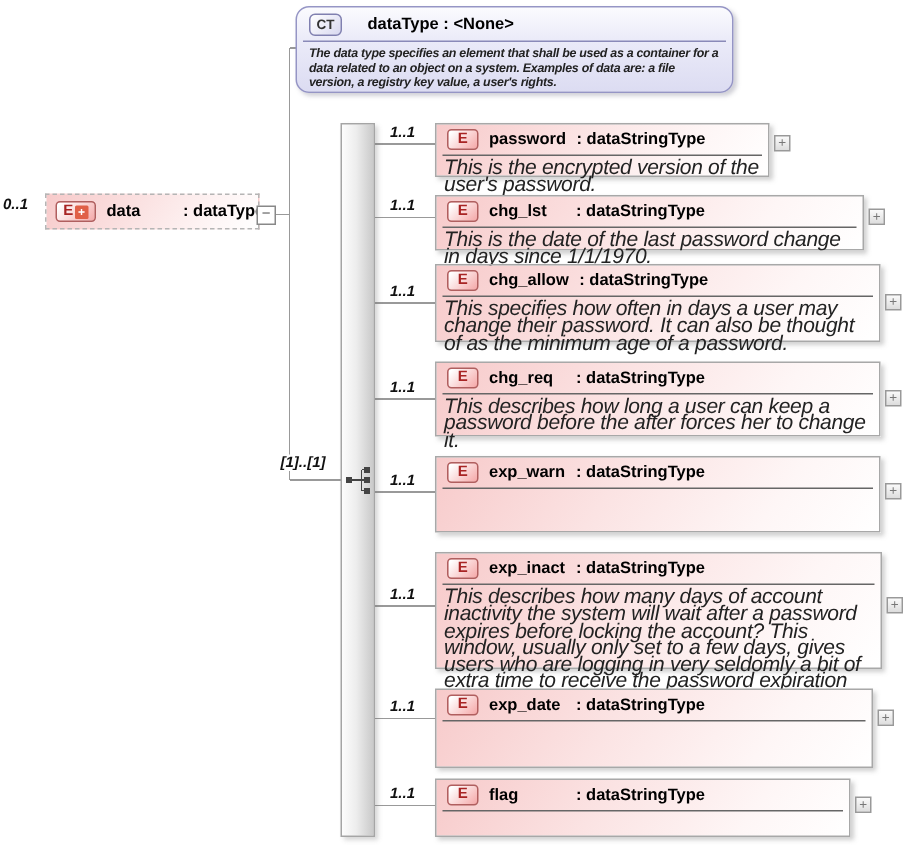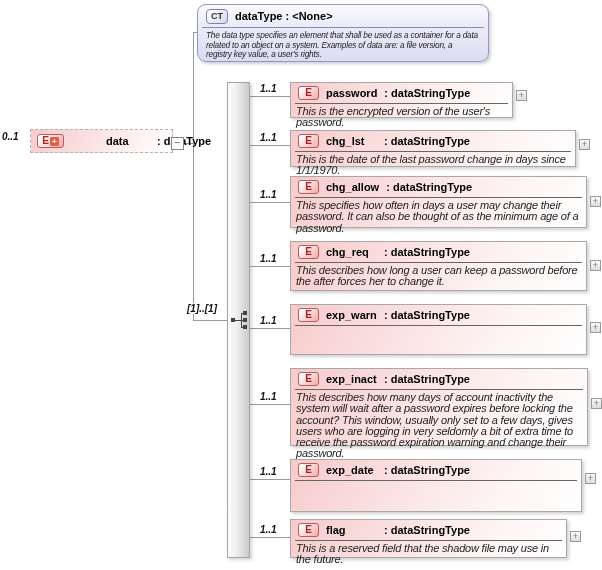--- a/index.html
+++ b/index.html
@@ -5,39 +5,39 @@
   html,body{margin:0;padding:0;background:#fff;}
   #canvas{position:relative;width:602px;height:570px;background:#fff;
           font-family:"Liberation Sans",sans-serif;overflow:hidden;}
   #wires{position:absolute;left:0;top:0;z-index:0;}
 
   
   .ctbox{position:absolute;left:197px;top:4px;width:292px;height:58px;box-sizing:border-box;
          border:1px solid #9595c5;border-radius:9px;
          background:linear-gradient(180deg,#fbfbfe 0%,#ececf9 35%,#dcdcf2 100%);
          box-shadow:2px 2px 3px rgba(120,120,140,.35);z-index:2;}
-  .cttitle{display:flex;align-items:center;gap:7px;height:22px;margin:0 4px;padding:0 4px;
+  .cttitle{display:flex;align-items:center;gap:17px;height:22px;margin:0 4px;padding:0 4px;
            border-bottom:1px solid #8a8ab8;text-align:right;}
   .cticon{width:20px;height:13px;border:1px solid #8080b0;border-radius:4px;flex:0 0 auto;
           background:linear-gradient(135deg,#ffffff 0%,#d8d8f0 100%);
           color:#333;font-size:9px;font-weight:bold;display:flex;align-items:center;justify-content:center;line-height:1;}
   .cttext{font-size:11px;font-weight:bold;color:#000;white-space:pre;}
-  .ctdesc{font-style:italic;font-size:8.3px;line-height:9.5px;letter-spacing:-0.2px;color:#222;padding:3px 8px 0 8px;}
+  .ctdesc{font-style:italic;font-size:8.3px;line-height:9.5px;letter-spacing:-0.2px;color:#222;padding:3px 8px 0 8px;font-weight:bold;}
 
   
   .databox{position:absolute;left:30px;top:129px;width:143px;height:24px;box-sizing:border-box;
            border:1px dashed #b5b5b5;display:flex;align-items:center;gap:7px;padding:0 6px;
            background:linear-gradient(125deg,#f7caca 0%,#fbe3e3 45%,#fef6f6 80%,#fff 100%);z-index:2;}
   .dicon{width:27px;height:14px;border:1px solid #b05f5f;border-radius:3px;flex:0 0 auto;box-sizing:border-box;
          background:linear-gradient(135deg,#ffffff 10%,#f5a8a8 100%);
          display:flex;align-items:center;justify-content:center;gap:1px;line-height:1;}
   .dicon .eletter{color:#a82424;font-size:10px;font-weight:bold;}
   .dplus{width:9px;height:9px;background:#e06048;color:#fff;font-size:8px;line-height:9px;
          text-align:center;font-weight:bold;border-radius:1px;}
-  .dname{font-weight:bold;font-size:11px;min-width:44px;white-space:pre;margin-left:35px;}
+  .dname{font-weight:bold;font-size:11px;min-width:44px;white-space:pre;}
   .dtype{font-weight:bold;font-size:11px;white-space:pre;}
   .collapser{position:absolute;left:171px;top:137px;width:13px;height:13px;box-sizing:border-box;
              border:1px solid #888;background:#fff;color:#555;font-size:10px;line-height:10px;
              text-align:center;z-index:3;cursor:pointer;}
 
   
   .seqbar{position:absolute;left:227px;top:82px;width:23px;height:476px;box-sizing:border-box;
           border:1px solid #a5a5a5;z-index:1;
           background:linear-gradient(90deg,#fdfdfd 0%,#ededed 45%,#c9c9c9 100%);
           box-shadow:2px 2px 3px rgba(120,120,120,.3);}
@@ -53,21 +53,21 @@
   .ebox{position:absolute;left:290px;box-sizing:border-box;border:1px solid #a8a8a8;z-index:2;
         background:linear-gradient(125deg,#f7caca 0%,#fbe3e3 40%,#fef6f6 75%,#fff 100%);
         box-shadow:2px 2px 3px rgba(120,120,120,.35);}
   .etitle{display:flex;align-items:center;gap:7px;height:20px;margin:0 4px;padding-left:3px;
           border-bottom:1px solid #666;}
   .eicon{width:21px;height:14px;border:1px solid #b05f5f;border-radius:3px;flex:0 0 auto;box-sizing:border-box;
          background:linear-gradient(135deg,#ffffff 10%,#f5a8a8 100%);
          color:#a82424;font-size:10px;font-weight:bold;display:flex;align-items:center;justify-content:center;line-height:1;}
   .ename{font-weight:bold;font-size:11px;min-width:51px;white-space:pre;}
   .etype{font-weight:bold;font-size:11px;white-space:pre;}
-  .edesc{font-style:italic;font-size:11px;line-height:11.3px;letter-spacing:-0.2px;color:#222;
+  .edesc{font-style:italic;font-size:14px;line-height:11.3px;letter-spacing:-0.2px;color:#222;
          padding:2px 5px 0 5px;}
   .plus{position:absolute;width:11px;height:11px;box-sizing:border-box;border:1px solid #999;
         background:linear-gradient(180deg,#fafafa,#ddd);color:#777;font-size:9px;line-height:9px;
         text-align:center;z-index:2;cursor:pointer;}
 
   
   #e0{top:82px;width:223px;height:36px}   #c0{left:260px;top:83px}  #p0{left:516px;top:90px}
   #e1{top:130px;width:286px;height:37px}  #c1{left:260px;top:132px} #p1{left:579px;top:139px}
   #e2{top:176px;width:297px;height:52px}  #c2{left:260px;top:189px} #p2{left:590px;top:196px}
   #e3{top:241px;width:297px;height:50px}  #c3{left:260px;top:253px} #p3{left:590px;top:260px}
@@ -194,17 +194,16 @@
   </div>
   <div class="plus" id="p6">+</div>
 
   <div class="card" id="c7">1..1</div>
   <div class="ebox" id="e7">
     <div class="etitle">
       <span class="eicon">E</span>
       <span class="ename">flag</span>
       <span class="etype">: dataStringType</span>
     </div>
-    <div class="edesc">This is a reserved field that the shadow file may use in the future.</div>
   </div>
   <div class="plus" id="p7">+</div>
 
 </div>
 
 </body></html>

